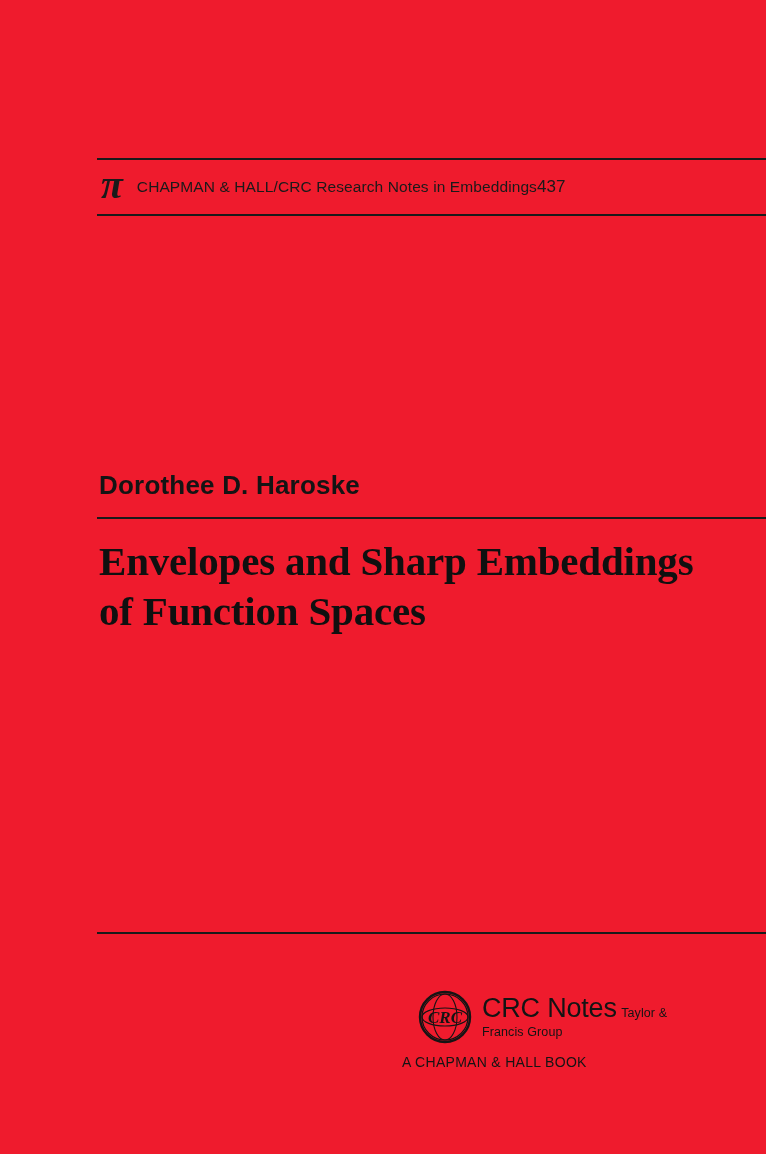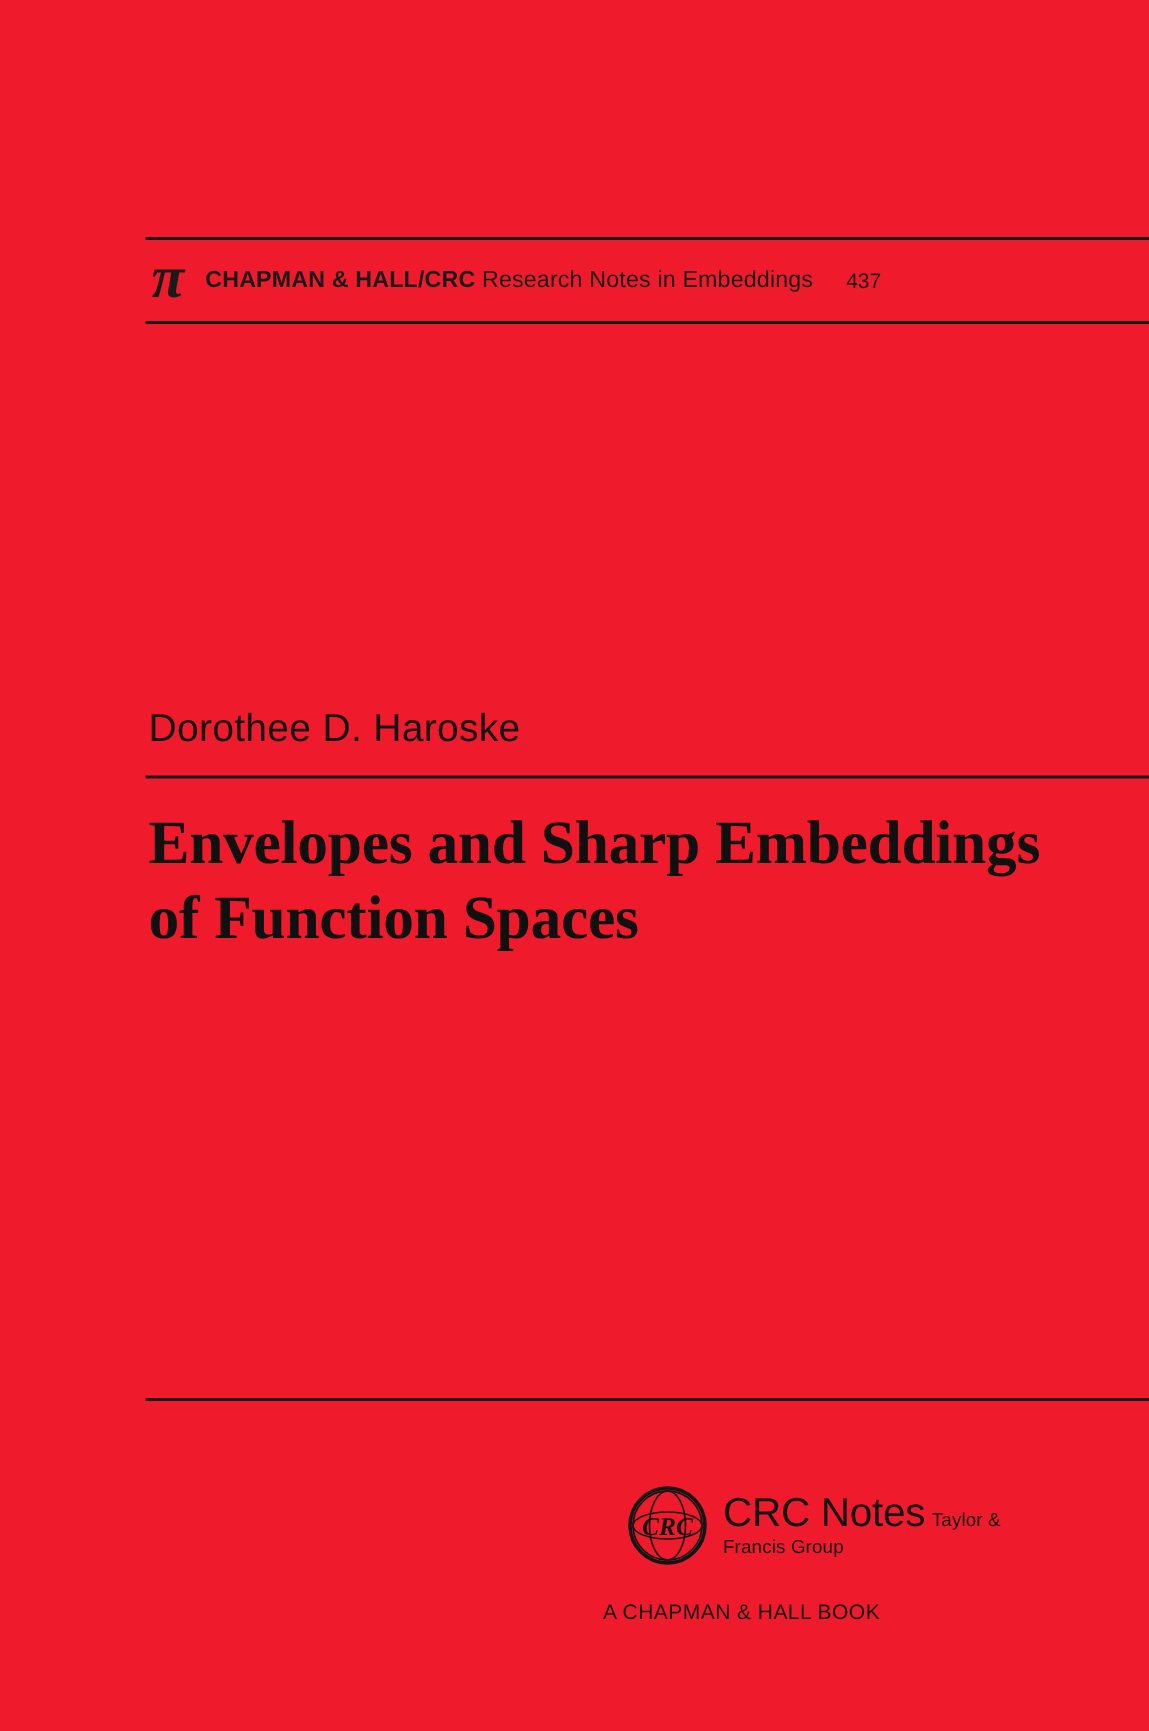--- a/index.html
+++ b/index.html
@@ -63,37 +63,36 @@
     margin-left: 4px;
     margin-right: 14px;
     margin-top: -4px;
   }
   .series-text {
     font-size: 15.5px;
     letter-spacing: 0.1px;
     color: #1a1a1a;
     white-space: nowrap;
   }
-  .series-text .imprint { font-weight: 700; }
+  .series-text .imprint { font-weight: 400; }
   .series-number {
-    font-size: 14px;
+    font-size: 17px;
     color: #1a1a1a;
-    margin-left: 22px;
   }
 
   
   .author-wrap {
     position: absolute;
     left: 97px;
     top: 470px;
     right: 0;
   }
   .author {
     font-size: 26px;
-    font-weight: 400;
+    font-weight: 700;
     color: #141414;
     letter-spacing: 0.2px;
     margin: 0 16px 16px 2px;
   }
   .author-rule {
     height: 2px;
     background: #1a1a1a;
     width: 669px;
   }
 
@@ -153,21 +152,21 @@
     line-height: 1;
     letter-spacing: -0.2px;
   }
   .crc-group {
     font-size: 12.5px;
     color: #141414;
     margin-top: 4px;
     letter-spacing: 0.1px;
   }
   .chapman-book {
-    margin-top: 22px;
+    margin-top: 10px;
     font-size: 14px;
     color: #141414;
     letter-spacing: 0.3px;
     padding-left: 2px;
   }
 </style>
 </head>
 <body style="background: rgb(239, 27, 45);">
 
 <div class="cover" style="background: rgb(239, 27, 45);">

